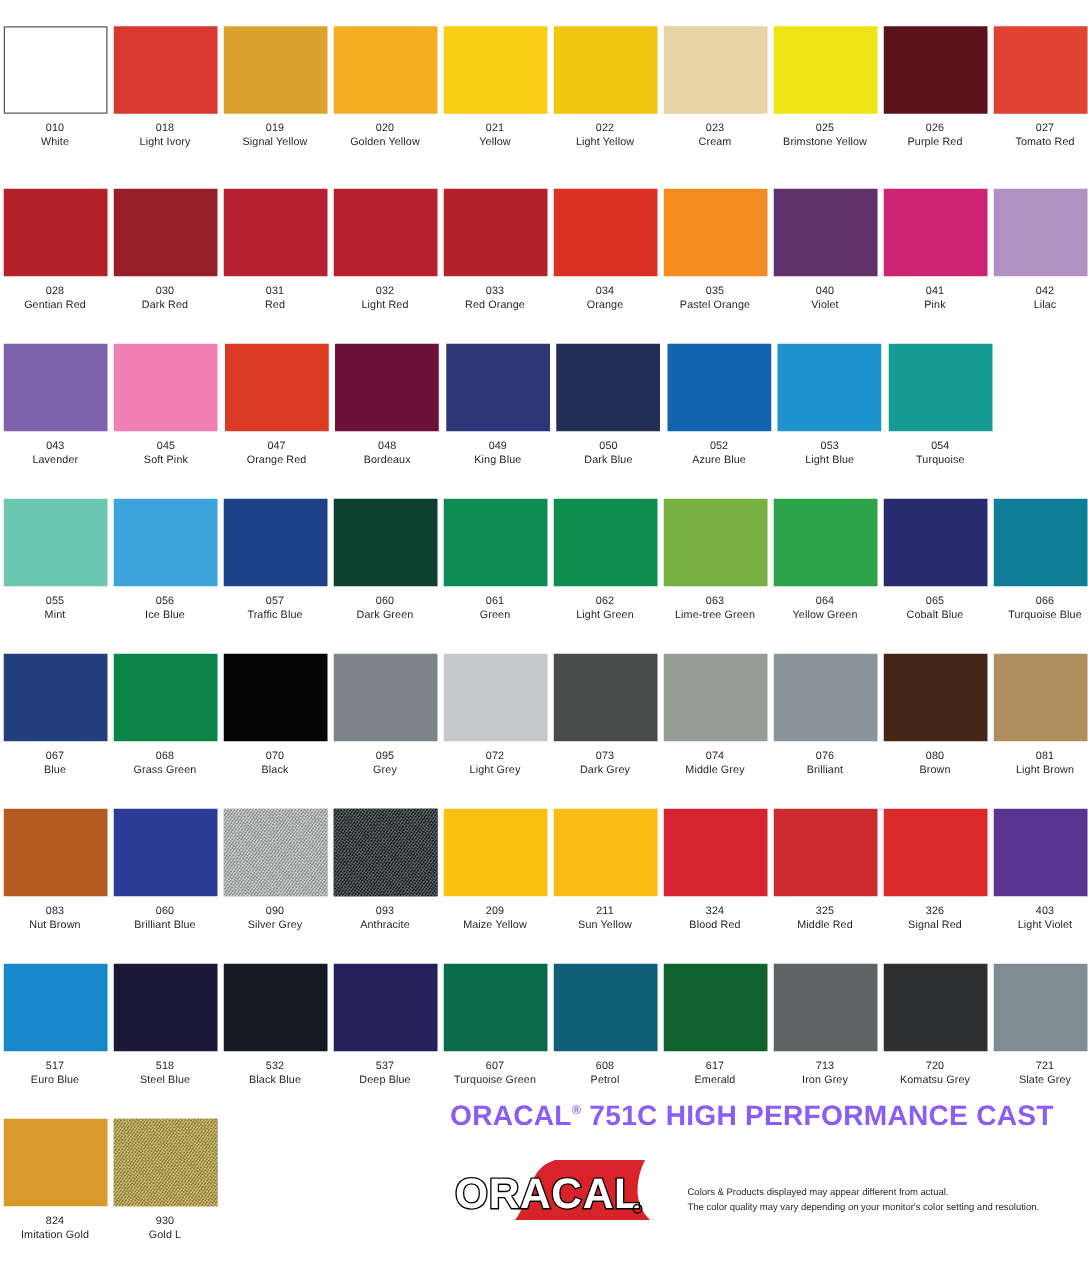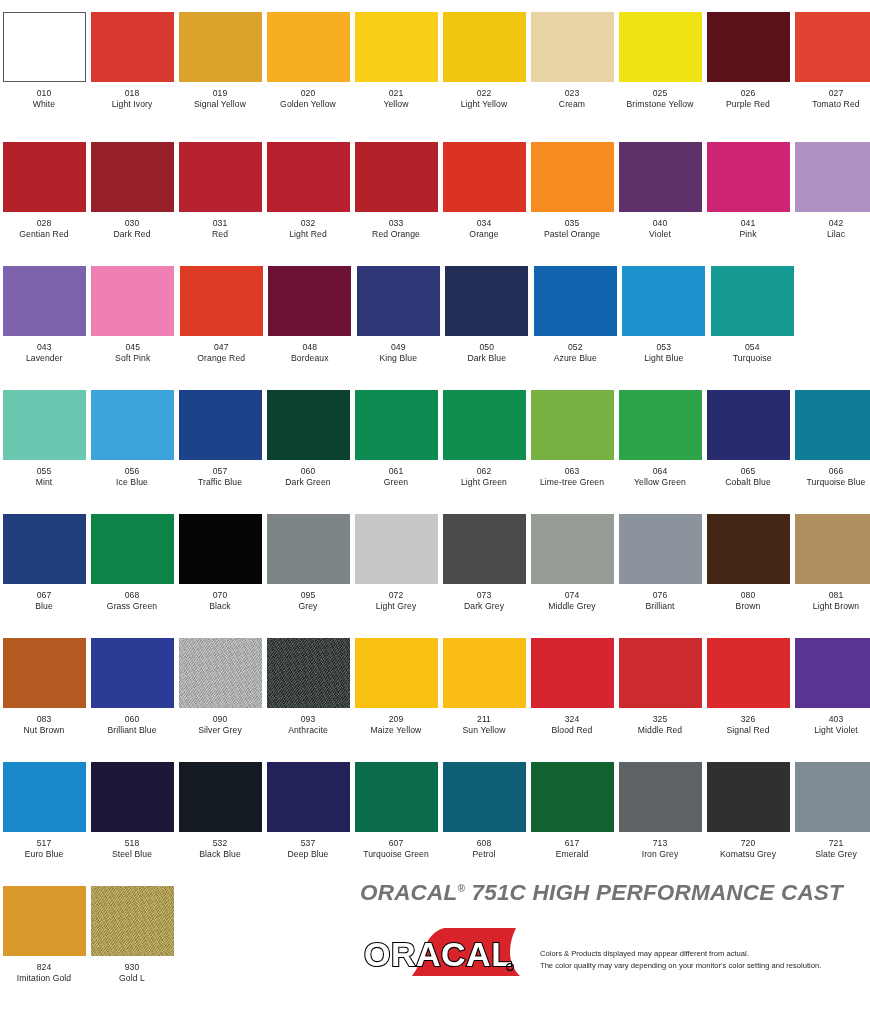--- a/index.html
+++ b/index.html
@@ -32,21 +32,21 @@
     top: 0;
     width: 870px;
   }
   .row {
     display: flex;
     width: 870px;
     height: 124px;
     margin: 0;
     padding: 0;
   }
-  .row.r1 { padding-top: 12px; height: 130px; }
+  .row.r1 { padding-top: 0; height: 130px; margin-top: 21px; }
 
   .cell {
     width: 83.5px;
     margin: 0 2.5px;
     display: flex;
     flex-direction: column;
     align-items: center;
     box-sizing: border-box;
   }
   .cell.spacer { visibility: hidden; }
@@ -77,24 +77,23 @@
   .brand {
     position: absolute;
     left: 360px;
     top: 880px;
     width: 500px;
   }
   .brand-title {
     font-size: 22.5px;
     font-weight: bold;
     letter-spacing: 0.2px;
-    color: #737373;
+    color: #8b5cf6;
     white-space: nowrap;
     font-family: "Liberation Sans", sans-serif;
-    font-style: italic;
   }
   .brand-title .reg {
     font-size: 10px;
     vertical-align: super;
   }
 
   .brand-lower {
     display: flex;
     align-items: flex-start;
     margin-top: 16px;
@@ -102,21 +101,21 @@
 
   .logo {
     position: relative;
     width: 172px;
     height: 62px;
     flex: 0 0 172px;
   }
   .logo svg { display: block; }
 
   .disclaimer {
-    margin-left: 8px;
+    margin-left: 18px;
     margin-top: 26px;
     font-size: 7.6px;
     line-height: 11.5px;
     color: #231f20;
     font-family: "Liberation Sans", sans-serif;
   }
   .disclaimer div { white-space: nowrap; }
 </style>
 </head>
 <body>

